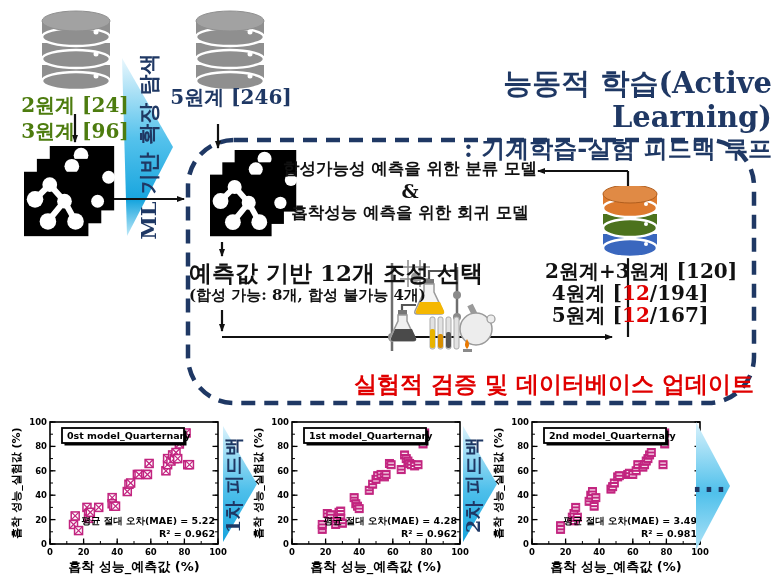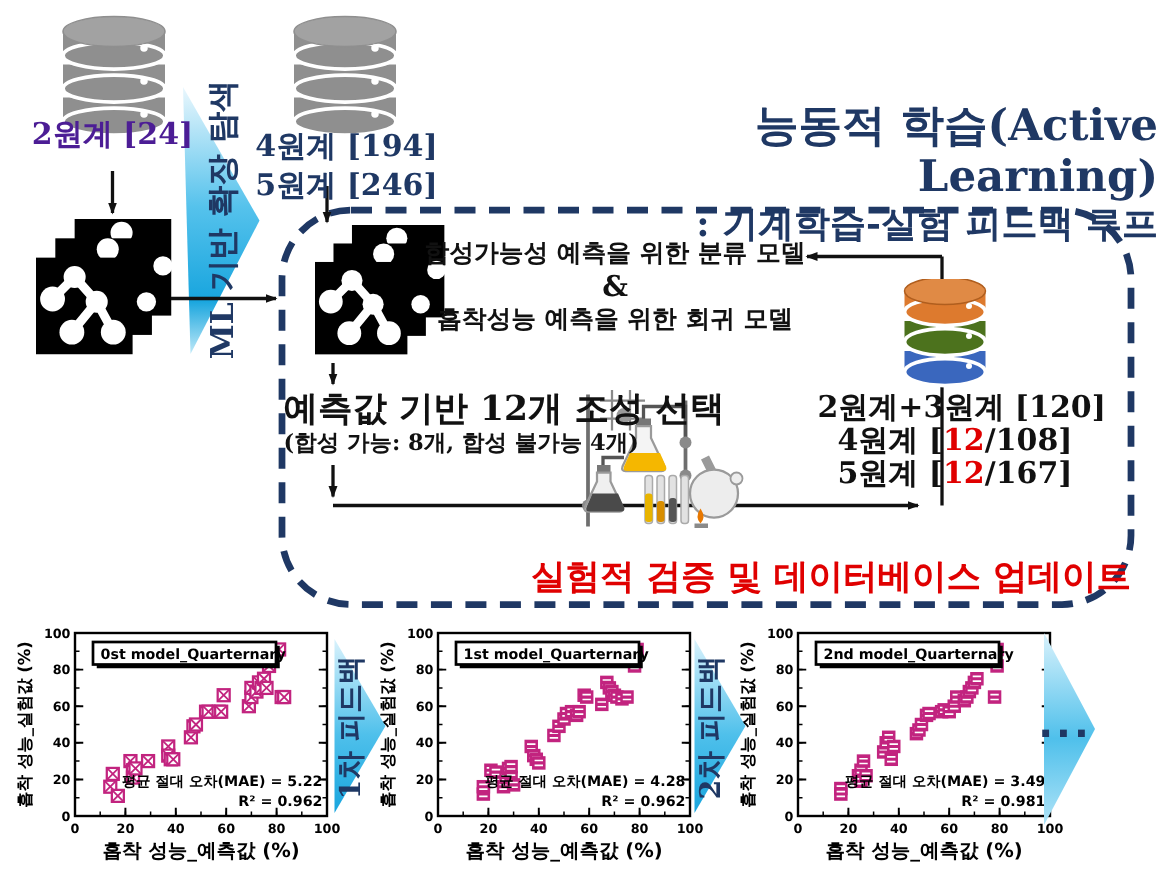--- a/index.html
+++ b/index.html
@@ -9,21 +9,21 @@
   .kserif{font-family:"DejaVu Serif","DejaVu Sans",serif;}
   .navy{color:#1F3864;}
   .dblabel{font-weight:bold;text-align:center;line-height:26px;font-size:20px;white-space:nowrap;}
   .title-main{font-size:29px;font-weight:bold;line-height:34px;}
   .title-sub{font-size:24px;font-weight:bold;line-height:30px;}
   .looptext{font-weight:bold;color:#111;white-space:nowrap;}
   .vlabel{position:absolute;transform:rotate(-90deg);transform-origin:center;text-align:center;
           font-weight:bold;color:#1F3864;white-space:nowrap;}
   .redlabel{color:#E00000;font-weight:bold;font-size:23px;text-align:right;white-space:nowrap;}
   .redtxt{color:#E00000;}
-  .db3label{font-weight:bold;font-size:20px;line-height:22px;text-align:right;white-space:nowrap;color:#111;}
+  .db3label{font-weight:bold;font-size:20px;line-height:22px;text-align:center;white-space:nowrap;color:#111;}
   .ellipsis{font-size:26px;font-weight:bold;color:#1F3864;text-align:center;letter-spacing:2px;}
   svg text{font-family:"DejaVu Sans",sans-serif;}
 </style>
 </head>
 <body>
 
 <div class="canvas">
 
   <svg class="abs" style="left:0;top:0" width="780" height="585" viewBox="0 0 780 585">
     <defs>
@@ -155,26 +155,26 @@
     <circle cx="119" cy="64" r="4" fill="#EDEDED" stroke="#9A9A9A" stroke-width="1.2"></circle>
 
     <rect x="26" y="55" width="9" height="5" fill="#777"></rect>
     <path d="M26 60 h9 v6 l8 17 q1 3 -2 3 h-21 q-3 0 -2 -3 l8 -17 z" fill="#F0F0F0" stroke="#9A9A9A" stroke-width="1.5"></path>
     <path d="M23 74 l-4 9 q-1 3 2 3 h21 q3 0 2 -3 l-4 -9 z" fill="#4A4A4A"></path>
 
     <path d="M95 84 q4 6 0 10 q-4 -4 0 -10 z" fill="#E87800"></path>
     <rect x="91" y="94" width="9" height="3" fill="#8A8A8A"></rect>
   </svg>
 
-  <div class="abs kserif dblabel" style="left:8px;top:76px;width:134px;color:#4c1d95">
+  <div class="abs kserif dblabel" style="left:8px;top:92px;width:134px;color:#4d7c0f">
     <div>2원계 [24]</div>
+    <div>3원계 [96]</div>
   </div>
 
   <div class="abs kserif dblabel navy" style="left:160px;top:84px;width:142px">
-    <div>4원계 [194]</div>
     <div>5원계 [246]</div>
   </div>
 
   <div class="vlabel kserif" style="left:55px;top:134px;width:185px;height:26px;font-size:21px">ML 기반 확장 탐색</div>
 
   <div class="abs kserif looptext" style="left:280px;top:158px;width:260px;text-align:center">
     <div style="font-size:16.5px;line-height:22px">합성가능성 예측을 위한 분류 모델</div>
     <div style="font-size:19px;line-height:22px">&amp;</div>
     <div style="font-size:16.5px;line-height:22px">흡착성능 예측을 위한 회귀 모델</div>
   </div>
@@ -184,21 +184,21 @@
     <div class="title-sub">: 기계학습-실험 피드백 루프</div>
   </div>
 
   <div class="abs kserif looptext" style="left:189px;top:261px">
     <div style="font-size:23px;line-height:24px">예측값 기반 12개 조성 선택</div>
     <div style="font-size:15px;line-height:20px">(합성 가능: 8개, 합성 불가능 4개)</div>
   </div>
 
   <div class="abs kserif" style="left:545px;top:260px;width:170px">
     <div class="db3label">2원계+3원계 [120]</div>
-    <div class="db3label"><span>4원계 [</span><span class="redtxt">12</span><span>/108]</span></div>
+    <div class="db3label"><span>4원계 [</span><span class="redtxt">12</span><span>/194]</span></div>
     <div class="db3label"><span>5원계 [</span><span class="redtxt">12</span><span>/167]</span></div>
   </div>
 
   <div class="abs kserif redlabel" style="left:330px;top:369px;width:424px">실험적 검증 및 데이터베이스 업데이트</div>
 
   <div class="abs" style="left:10px;top:408px;width:230px;height:177px"><svg width="230" height="177" viewBox="0 0 230 177">
         <rect x="40" y="14" width="168" height="122" fill="#fff" stroke="#000" stroke-width="1.6"></rect>
         <line x1="40" y1="136" x2="40" y2="133" stroke="#000" stroke-width="1"></line>
         <line x1="40" y1="136" x2="43" y2="136" stroke="#000" stroke-width="1"></line>
         <line x1="208" y1="136" x2="205" y2="136" stroke="#000" stroke-width="1"></line>

